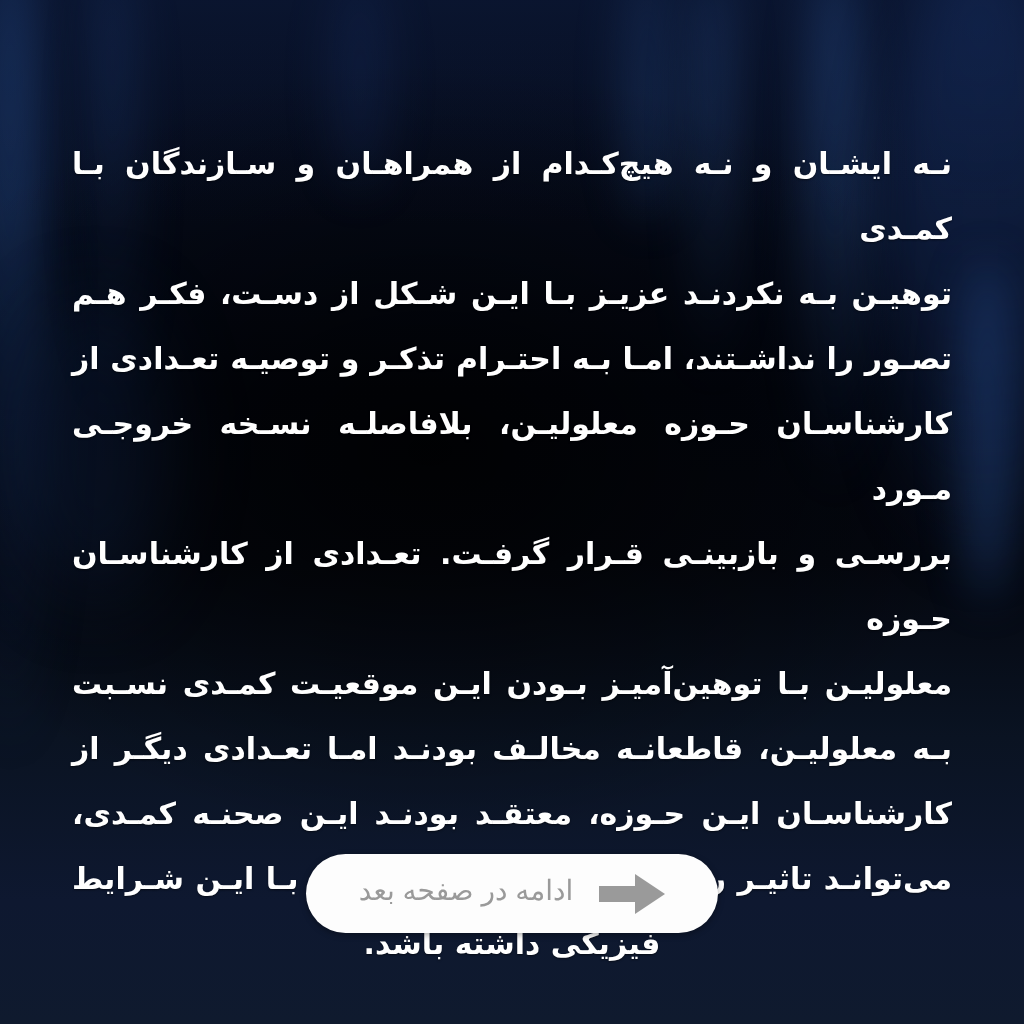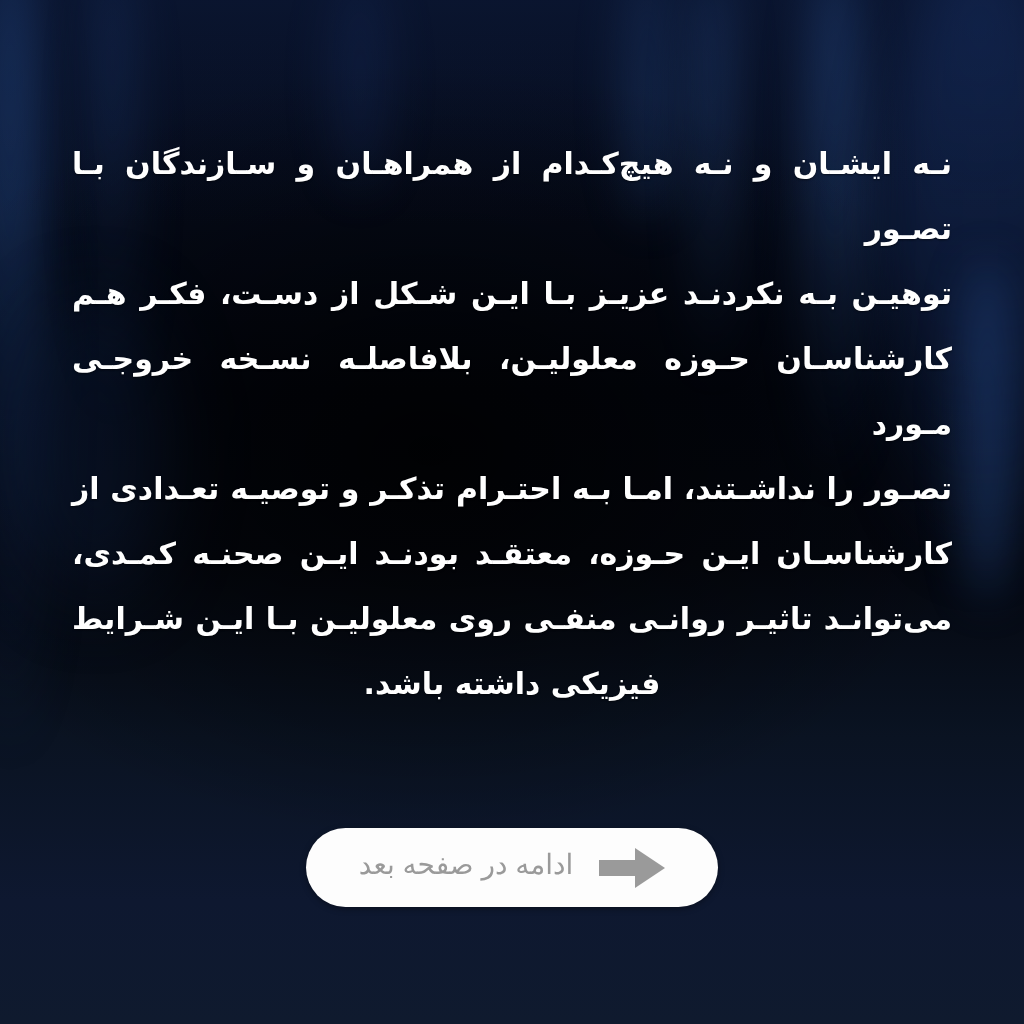--- a/index.html
+++ b/index.html
@@ -64,21 +64,21 @@
     text-align-last: justify;
     text-shadow: 0 1px 2px rgba(0,0,0,.5);
   }
   .line.centered {
     text-align: center;
     text-align-last: center;
   }
   
   .next-pill {
     position: absolute;
-    top: 828px;
+    top: 854px;
     left: 50%;
     transform: translateX(-50%);
     width: 412px;
     height: 79px;
     box-sizing: border-box;
     background: #fdfdfd;
     border-radius: 42px;
     display: flex;
     direction: rtl;
     align-items: center;
@@ -116,24 +116,27 @@
     <div class="streak s5"></div>
     <div class="streak s6"></div>
     <div class="streak s7"></div>
     <div class="streak s8"></div>
     <div class="streak s9"></div>
     <div class="vignette"></div>
     <div class="top-tint"></div>
   </div>
 
   <div class="text-block" dir="rtl">
-    <p class="line">نـه ایشـان و نـه هیچ‌کـدام از همراهـان و سـازندگان بـا تصـور</p>
+    <p class="line">نـه ایشـان و نـه هیچ‌کـدام از همراهـان و سـازندگان بـا کمـدی</p>
     <p class="line">توهیـن بـه نکردنـد عزیـز بـا ایـن شـکل از دسـت، فکـر هـم</p>
+    <p class="line">تصـور را نداشـتند، امـا بـه احتـرام تذکـر و توصیـه تعـدادی از</p>
     <p class="line">کارشناسـان حـوزه معلولیـن، بلافاصلـه نسـخه خروجـی مـورد</p>
-    <p class="line">تصـور را نداشـتند، امـا بـه احتـرام تذکـر و توصیـه تعـدادی از</p>
+    <p class="line">بررسـی و بازبینـی قـرار گرفـت. تعـدادی از کارشناسـان حـوزه</p>
+    <p class="line">معلولیـن بـا توهین‌آمیـز بـودن ایـن موقعیـت کمـدی نسـبت</p>
+    <p class="line">بـه معلولیـن، قاطعانـه مخالـف بودنـد امـا تعـدادی دیگـر از</p>
     <p class="line">کارشناسـان ایـن حـوزه، معتقـد بودنـد ایـن صحنـه کمـدی،</p>
     <p class="line">می‌توانـد تاثیـر روانـی منفـی روی معلولیـن بـا ایـن شـرایط</p>
     <p class="line centered">فیزیکی داشته باشد.</p>
   </div>
 
   <button class="next-pill" dir="rtl">
     <span class="arrow-icon">
       <svg width="66" height="46" viewBox="0 0 66 46" xmlns="http://www.w3.org/2000/svg">
         <path d="M0 15 H36 V3 L66 23 L36 43 V31 H0 Z" fill="#9a9a9a"></path>
       </svg>

